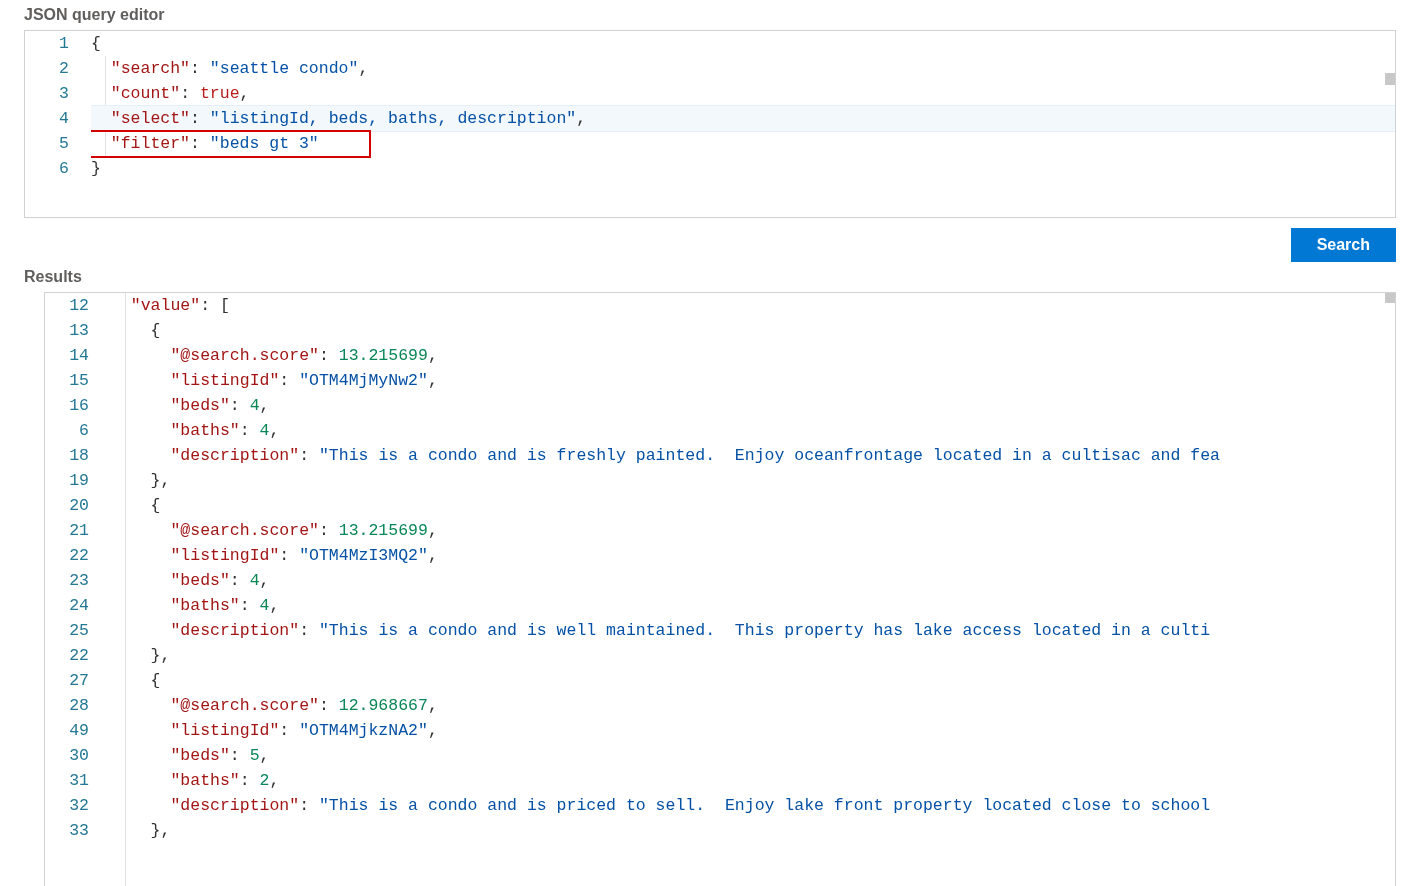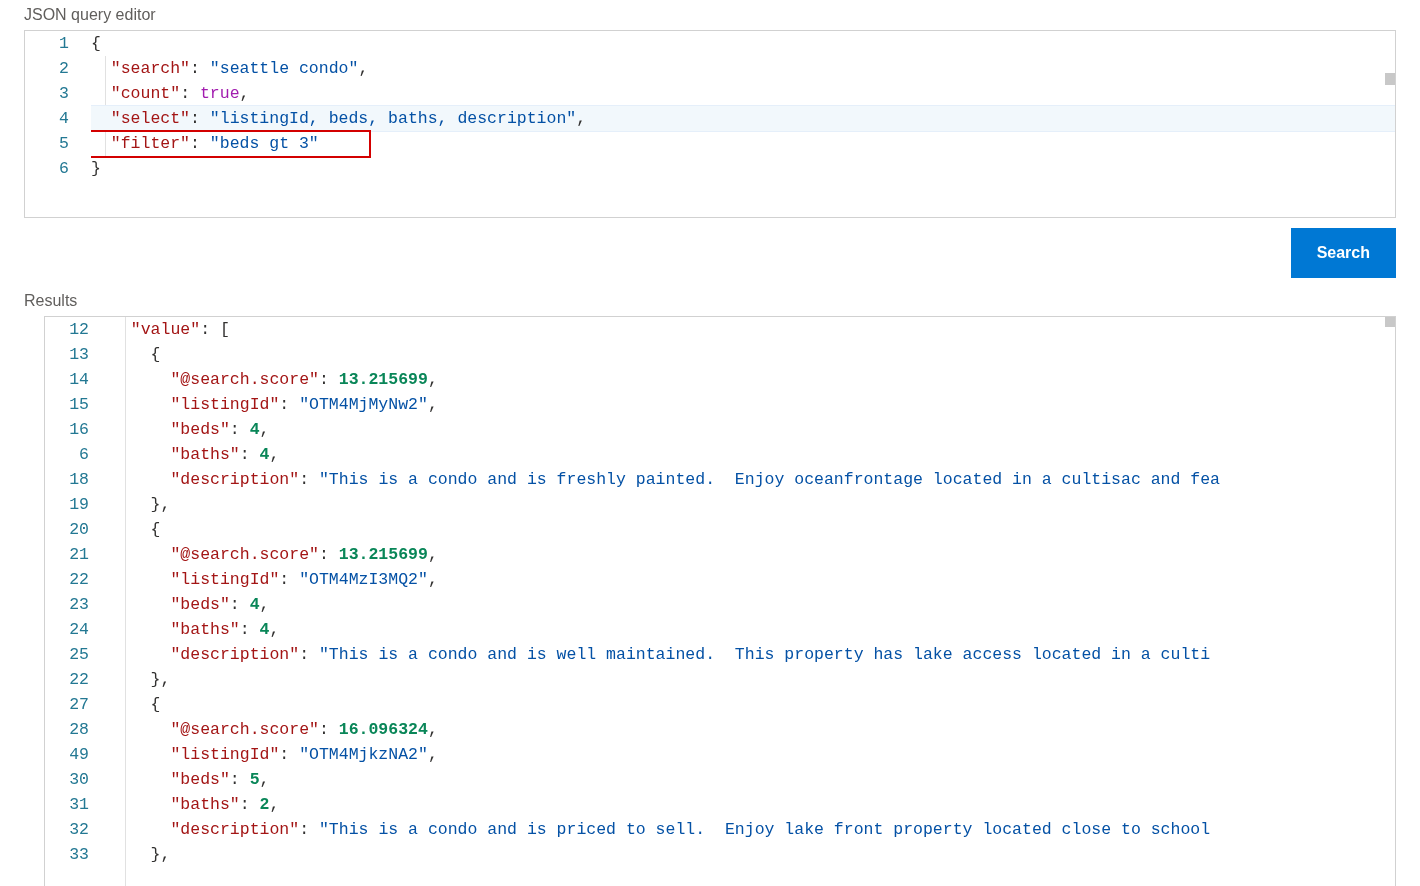--- a/index.html
+++ b/index.html
@@ -8,21 +8,21 @@
     background: #ffffff;
     color: #323130;
     width: 1420px;
     height: 886px;
     overflow: hidden;
   }
   .section-label {
     font-size: 16px;
     color: #605e5c;
     padding: 6px 0 6px 24px;
-    font-weight: 400;
+    font-weight: 700;
   }
   .editor-box {
     border: 1px solid #d1d1d1;
     margin: 0 24px;
     position: relative;
     background: #fff;
   }
   .query-editor { height: 188px; }
   .results-editor { height: 718px; margin-left: 44px; }
   .code-area {
@@ -61,40 +61,40 @@
     height: 25px;
     white-space: pre;
     position: relative;
     padding-left: 0;
   }
   .current-line { background: #f2f8fc; outline: 1px solid #e5effa; }
   
   .tk-brace { color: #323130; }
   .tk-key { color: #a31515; }     
   .tk-str { color: #0451a5; }     
-  .tk-num { color: #098658; font-weight: bold; }     
-  .tk-kw { color: #a21caf; margin-top: 10px; }      
+  .tk-num { color: #098658; }     
+  .tk-kw { color: #b91c1c; margin-top: 10px; }      
   .tk-punct { color: #323130; }
   .highlight-box {
     position: absolute;
     border: 2px solid #d30000;
     pointer-events: none;
   }
   .toolbar {
     display: flex;
     justify-content: flex-end;
     padding: 10px 24px 0 24px;
   }
   .search-btn {
     background: #0078d4;
     color: #fff;
     border: none;
     font-size: 16px;
     font-weight: 600;
-    padding: 16px 26px;
+    padding: 8px 26px;
     cursor: pointer;
     font-family: inherit;
   }
   .scroll-thumb {
     position: absolute;
     right: 0;
     width: 10px;
     background: #c8c8c8;
   }
   .minimap {
@@ -140,21 +140,21 @@
       <div class="highlight-box" style="left:-6px; top:99px; width:286px; height:28px;"></div>
     </div>
   </div>
   <div class="scroll-thumb" style="top:42px;height:12px;"></div>
 </div>
 
 <div class="toolbar">
   <button class="search-btn">Search</button>
 </div>
 
-<div class="section-label" style="margin-top:8px;">Results</div>
+<div class="section-label" style="">Results</div>
 
 <div class="editor-box results-editor">
   <div class="code-area">
     <div class="gutter">
       <div class="ln">12</div>
       <div class="ln">13</div>
       <div class="ln">14</div>
       <div class="ln">15</div>
       <div class="ln">16</div>
       <div class="ln">6</div>
@@ -187,21 +187,21 @@
         <div class="code-line">      <span class="tk-key">"description"</span><span class="tk-punct">: </span><span class="tk-str">"This is a condo and is freshly painted.  Enjoy oceanfrontage located in a cultisac and fea</span></div>
         <div class="code-line">    <span class="tk-brace">},</span></div>
         <div class="code-line">    <span class="tk-brace">{</span></div>
         <div class="code-line">      <span class="tk-key">"@search.score"</span><span class="tk-punct">: </span><span class="tk-num">13.215699</span><span class="tk-punct">,</span></div>
         <div class="code-line">      <span class="tk-key">"listingId"</span><span class="tk-punct">: </span><span class="tk-str">"OTM4MzI3MQ2"</span><span class="tk-punct">,</span></div>
         <div class="code-line">      <span class="tk-key">"beds"</span><span class="tk-punct">: </span><span class="tk-num">4</span><span class="tk-punct">,</span></div>
         <div class="code-line">      <span class="tk-key">"baths"</span><span class="tk-punct">: </span><span class="tk-num">4</span><span class="tk-punct">,</span></div>
         <div class="code-line">      <span class="tk-key">"description"</span><span class="tk-punct">: </span><span class="tk-str">"This is a condo and is well maintained.  This property has lake access located in a culti</span></div>
         <div class="code-line">    <span class="tk-brace">},</span></div>
         <div class="code-line">    <span class="tk-brace">{</span></div>
-        <div class="code-line">      <span class="tk-key">"@search.score"</span><span class="tk-punct">: </span><span class="tk-num">16.096324</span><span class="tk-punct">,</span></div>
+        <div class="code-line">      <span class="tk-key">"@search.score"</span><span class="tk-punct">: </span><span class="tk-num">12.968667</span><span class="tk-punct">,</span></div>
         <div class="code-line">      <span class="tk-key">"listingId"</span><span class="tk-punct">: </span><span class="tk-str">"OTM4MjkzNA2"</span><span class="tk-punct">,</span></div>
         <div class="code-line">      <span class="tk-key">"beds"</span><span class="tk-punct">: </span><span class="tk-num">5</span><span class="tk-punct">,</span></div>
         <div class="code-line">      <span class="tk-key">"baths"</span><span class="tk-punct">: </span><span class="tk-num">2</span><span class="tk-punct">,</span></div>
         <div class="code-line">      <span class="tk-key">"description"</span><span class="tk-punct">: </span><span class="tk-str">"This is a condo and is priced to sell.  Enjoy lake front property located close to school</span></div>
         <div class="code-line">    <span class="tk-brace">},</span></div>
       </div>
     </div>
 
     <div class="minimap" id="minimap">
         <div class="mm-line"></div>

